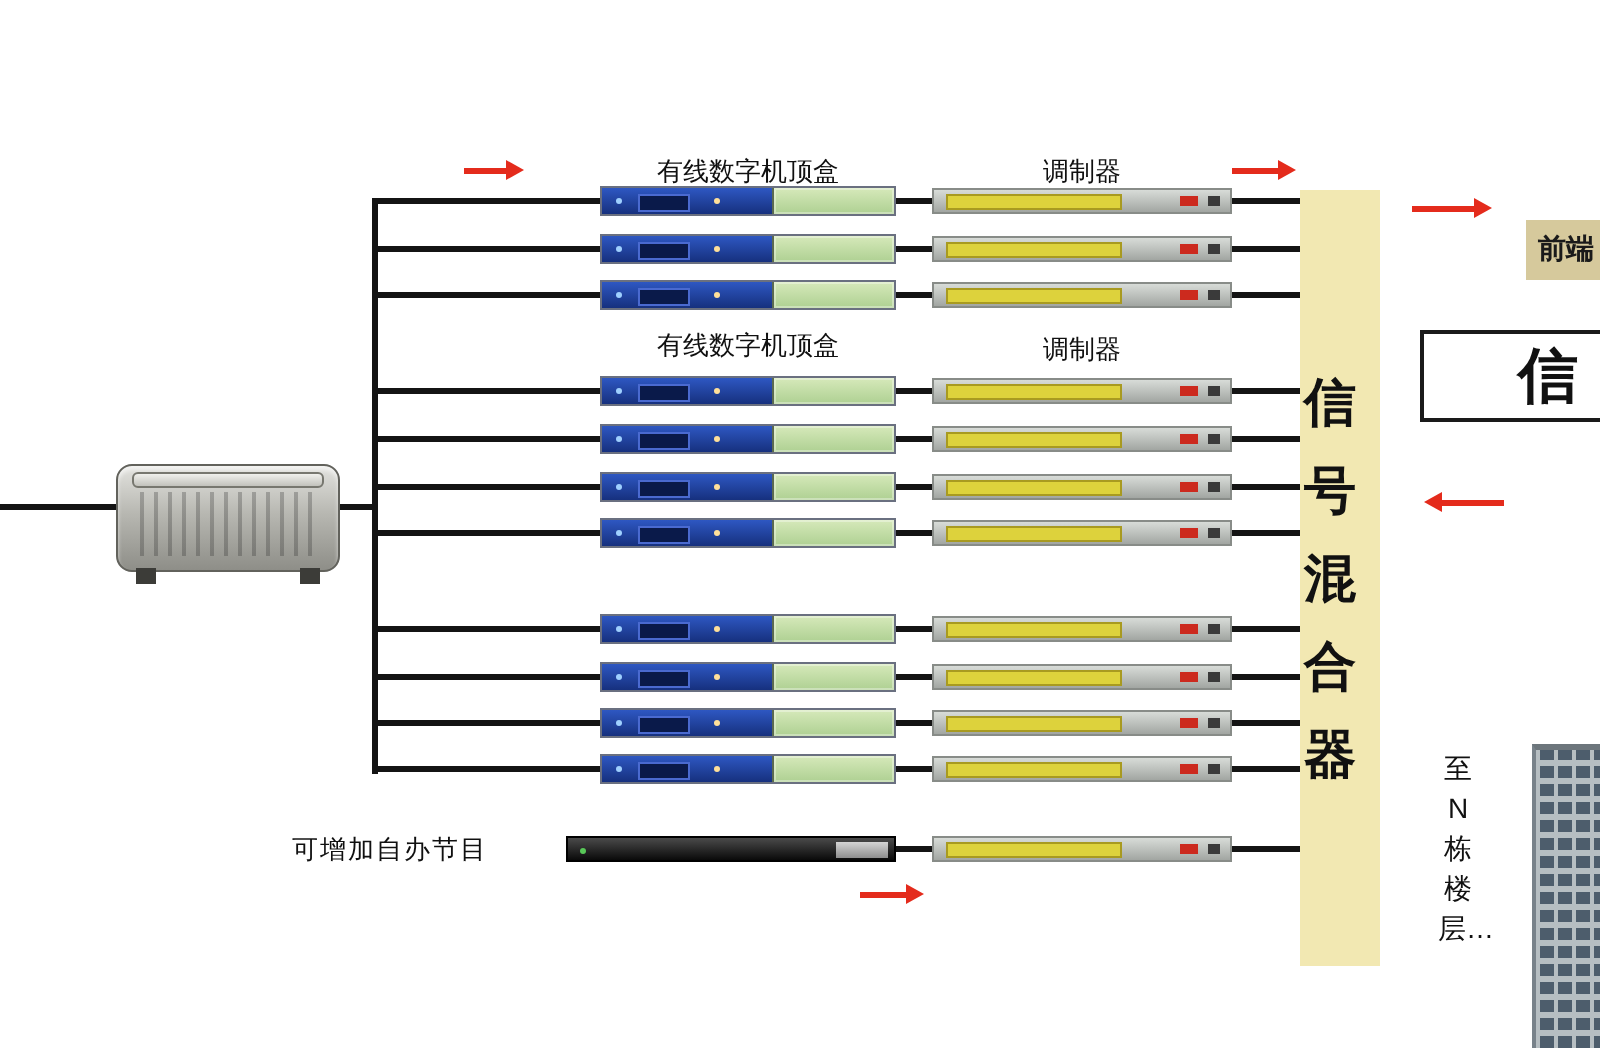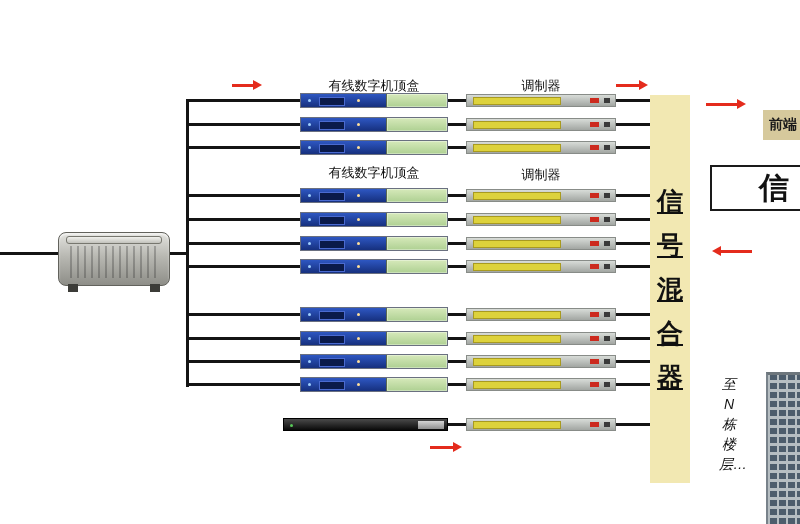--- a/index.html
+++ b/index.html
@@ -48,33 +48,33 @@
   .arrow .tail { position:absolute; top:4px; height:3px; background:#e42b1c; display:block; }
   .arrow-r .tail { left:0; right:8px; }
   .arrow-r .head { position:absolute; right:0; top:0; width:0; height:0; display:block;
                    border-left:9px solid #e42b1c; border-top:5px solid transparent; border-bottom:5px solid transparent; }
   .arrow-l .tail { left:8px; right:0; }
   .arrow-l .head { position:absolute; left:0; top:0; width:0; height:0; display:block;
                    border-right:9px solid #e42b1c; border-top:5px solid transparent; border-bottom:5px solid transparent; }
 
   
   .mixer { position:absolute; left:650px; top:95px; width:40px; height:388px; background:#f2e8b2;
-           display:flex; align-items:center; justify-content:center;text-decoration:underline; }
+           display:flex; align-items:center; justify-content:flex-start; }
   .mixer-text { font-size:26px; font-weight:bold; color:#111; width:1.15em; line-height:44px;
                 text-align:center; word-break:break-all; }
 
   
   .frontend { position:absolute; left:763px; top:110px; width:72px; height:30px; background:#d6c99c;
               display:flex; align-items:center; padding-left:6px; box-sizing:border-box;
               font-size:14px; font-weight:bold; color:#1a1a1a; }
   .sigbox { position:absolute; left:710px; top:165px; width:128px; height:46px; background:#ffffff;
             border:2px solid #1a1a1a; display:flex; align-items:center; justify-content:center;
             font-size:30px; font-weight:bold; color:#111; box-sizing:border-box; }
   .tofloors { position:absolute; left:719px; top:374px; width:20px; font-size:14px; line-height:20px;
-              color:#111; word-break:break-all; text-align:center;font-style:italic; }
+              color:#111; word-break:break-all; text-align:center; }
   .building { position:absolute; left:766px; top:372px; width:42px; height:152px;
               background-color:#9aa4aa; border-top:3px solid #6d767c; border-left:2px solid #78828a;
               background-image:
                 repeating-linear-gradient(90deg, #b6bec2 0 2px, transparent 2px 9px),
                 repeating-linear-gradient(0deg, #b6bec2 0 3px, #4d5d6c 3px 9px); }
 
   
   .amp { position:absolute; left:58px; top:228px; width:112px; height:68px; }
   .amp-body { position:absolute; left:0; right:0; top:4px; bottom:10px; display:block;
               background:linear-gradient(180deg,#e2e2de 0%,#b8b8b2 45%,#8e8e88 100%);
@@ -315,20 +315,21 @@
     </div>
     <div class="link line-a"></div>
     <div class="mod">
       <span class="mod-stripe"></span>
       <span class="mod-red"></span>
       <span class="mod-dark"></span>
     </div>
     <div class="link line-b"></div>
   </div>
 
+  <div class="splabel" style="left:146px; top:416px">可增加自办节目</div>
   <div class="row" style="top:417px">
     <div class="selfdev">
       <span class="led ledg"></span>
       <span class="panel"></span>
     </div>
     <div class="link line-a"></div>
     <div class="mod">
       <span class="mod-stripe"></span>
       <span class="mod-red"></span>
       <span class="mod-dark"></span>

